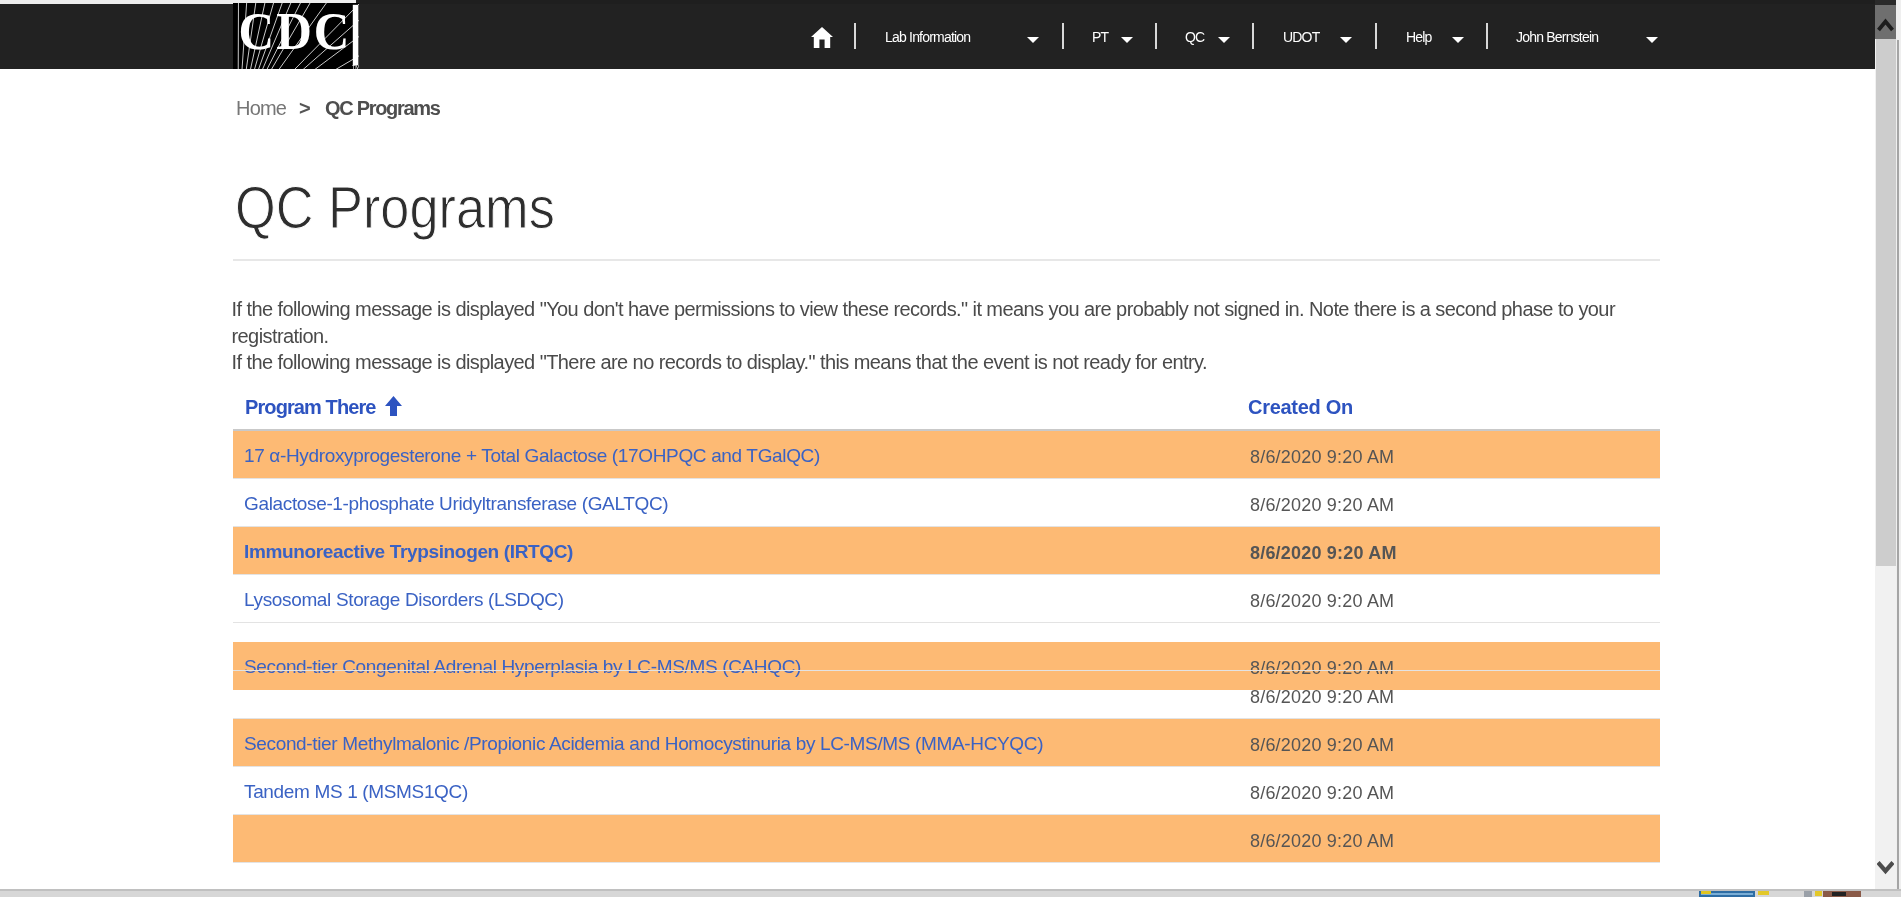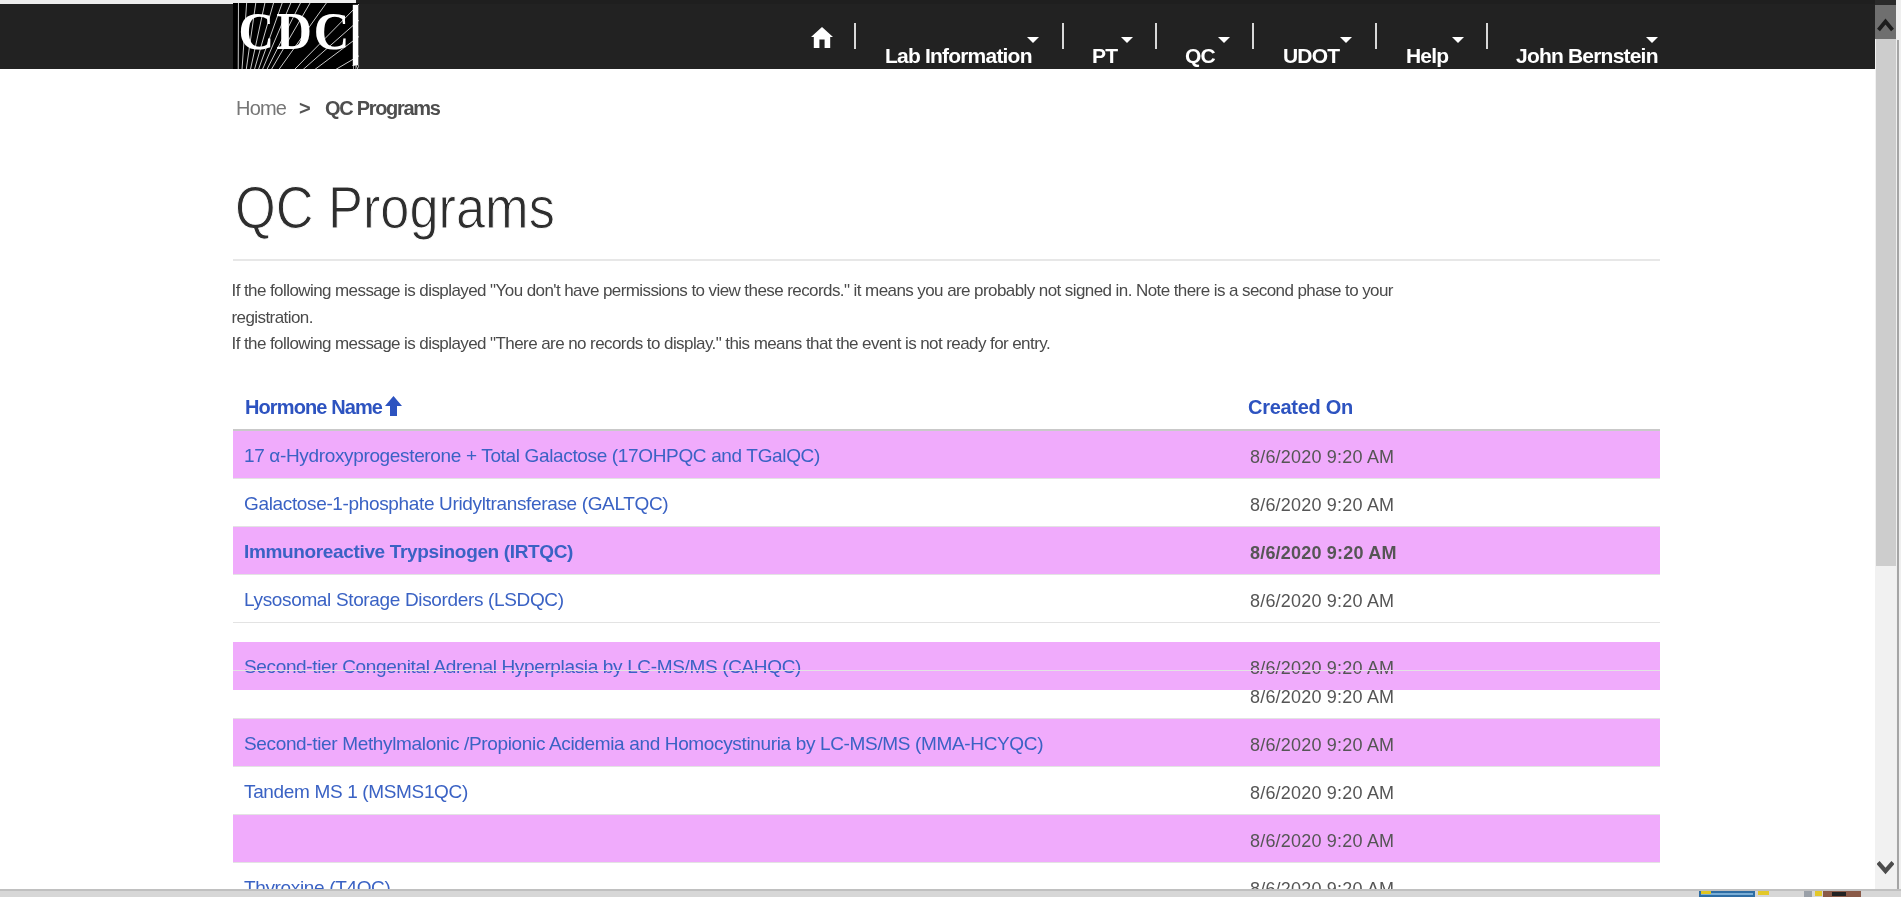--- a/index.html
+++ b/index.html
@@ -7,48 +7,48 @@
               font-family:"Liberation Sans", sans-serif; }
   .abs { position:absolute; }
   #page { position:relative; width:1901px; height:897px; }
 
   
   #topstrip-l { left:0; top:0; width:356px; height:4px; background:#ededed; }
   #topstrip-r { left:356px; top:0; width:1545px; height:4px; background:#1f1f1f; }
 
   
   #navbar { left:0; top:4px; width:1875px; height:65px; background:#222222; }
-  .navtxt { position:absolute; color:#fff; font-size:21px; font-weight:bold;
-            white-space:nowrap; letter-spacing:-0.8px; top:46px; line-height:19px; }
+  .navtxt { position:absolute; color:#fff; font-size:14px; font-weight:normal;
+            white-space:nowrap; letter-spacing:-0.8px; top:28px; line-height:19px; }
   .navsep { position:absolute; top:23px; width:2px; height:26px; background:#d8d8d8; }
   .caret  { position:absolute; width:0; height:0; border-left:6px solid transparent;
             border-right:6px solid transparent; border-top:6px solid #fff; top:37px; }
 
   
   #bc-home { left:236px; top:97px; font-size:20px; color:#767676; letter-spacing:-0.8px; }
   #bc-gt   { left:299px; top:97px; font-size:20px; color:#555; font-weight:bold; }
   #bc-qc   { left:325px; top:97px; font-size:20px; color:#4e4e4e; font-weight:bold; letter-spacing:-1.3px; }
 
   
   #h1 { left:235px; top:178px; font-size:60px; font-weight:300; color:#2e2e2e; -webkit-text-stroke:1px #fff;
         letter-spacing:0px; line-height:60px; transform:scaleX(0.872); transform-origin:0 0; }
   #hr1 { left:233px; top:259px; width:1427px; height:2px; background:#e7e7e7; }
 
   
-  #para { left:231.5px; top:278px; font-size:17px; color:#4a4a4a; line-height:26.7px;
+  #para { left:231.5px; top:296px; font-size:20px; color:#4a4a4a; line-height:26.7px;
           letter-spacing:-0.58px; }
 
   
   #th1 { left:245px; top:396px; font-size:20px; font-weight:bold; color:#2d53c0; letter-spacing:-0.9px; }
   #th2 { left:1248px; top:396px; font-size:20px; font-weight:bold; color:#2d53c0; letter-spacing:-0.3px; }
   #thline { left:233px; top:429px; width:1427px; height:2px; background:#c9c9c9; }
 
   
   .row { position:absolute; left:233px; width:1427px; height:48px; }
-  .row.odd { background:#f0abfc; }
+  .row.odd { background:#fdba74; }
   .rowsep { position:absolute; left:233px; width:1427px; height:1px; background:#e3e3e3; }
   .rlink { position:absolute; left:11px; top:14px; font-size:19px; color:#3a62c4;
            letter-spacing:-0.35px; white-space:nowrap; }
   .rdate { position:absolute; left:1017px; top:16px; font-size:18px; color:#555;
            letter-spacing:0.2px; white-space:nowrap; }
 
   
   #sb-track { left:1875px; top:4px; width:21px; height:886px; background:#f1f1f1; }
   #sb-topdark { left:1875px; top:0px; width:21px; height:5px; background:#2a2a2a; }
   #sb-btn { left:1875px; top:5px; width:21px; height:34px; background:#6f6f6f; }
@@ -122,21 +122,21 @@
 
   <div class="abs" id="bc-home">Home</div>
   <div class="abs" id="bc-gt">&gt;</div>
   <div class="abs" id="bc-qc">QC Programs</div>
 
   <div class="abs" id="h1">QC Programs</div>
   <div class="abs" id="hr1"></div>
 
   <div class="abs" id="para">If the following message is displayed "You don't have permissions to view these records." it means you are probably not signed in. Note there is a second phase to your<br>registration.<br>If the following message is displayed "There are no records to display." this means that the event is not ready for entry.</div>
 
-  <div class="abs" id="th1">Hormone Name</div>
+  <div class="abs" id="th1">Program There</div>
   <svg class="abs" style="left:385px; top:396px;" width="17" height="20" viewBox="0 0 17 20">
     <path d="M8.5 0 L17 10 L12 10 L12 20 L5 20 L5 10 L0 10 Z" fill="#2d53c0"></path>
   </svg>
   <div class="abs" id="th2">Created On</div>
   <div class="abs" id="thline"></div>
 
   <div class="row odd" style="top:431px;">
       <span class="rlink">17 α-Hydroxyprogesterone + Total Galactose (17OHPQC and TGalQC)</span>
       <span class="rdate">8/6/2020 9:20 AM</span>
     </div>
@@ -172,24 +172,20 @@
   <div class="rowsep" style="top:766px;"></div>
   <div class="row" style="top:767px;">
       <span class="rlink">Tandem MS 1 (MSMS1QC)</span>
       <span class="rdate">8/6/2020 9:20 AM</span>
     </div>
   <div class="rowsep" style="top:814px;"></div>
   <div class="row odd" style="top:815px;">
       <span class="rdate">8/6/2020 9:20 AM</span>
     </div>
   <div class="rowsep" style="top:862px;"></div>
-  <div class="row" style="top:863px; height:26px;">
-      <span class="rlink">Thyroxine (T4QC)</span>
-      <span class="rdate">8/6/2020 9:20 AM</span>
-    </div>
 
   <div class="abs" id="sb-track"></div>
   <div class="abs" id="sb-topdark"></div>
   <div class="abs" id="sb-btn"></div>
   <svg class="abs" style="left:1877px; top:17px;" width="17" height="16" viewBox="0 0 17 16">
     <path d="M1.5 13 L8.5 4.5 L15.5 13" stroke="#1d1d1d" stroke-width="3.8" fill="none"></path>
   </svg>
   <div class="abs" id="sb-thumb"></div>
   <svg class="abs" style="left:1877px; top:859px;" width="17" height="16" viewBox="0 0 17 16">
     <path d="M1 3.5 L8.5 12 L16 3.5" stroke="#4c4c4c" stroke-width="4.2" fill="none"></path>

